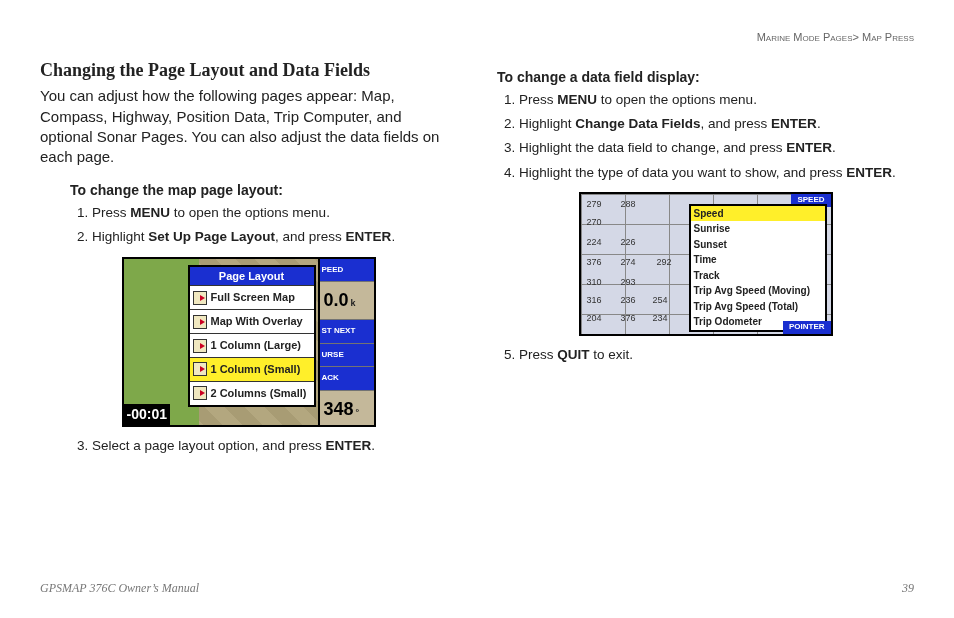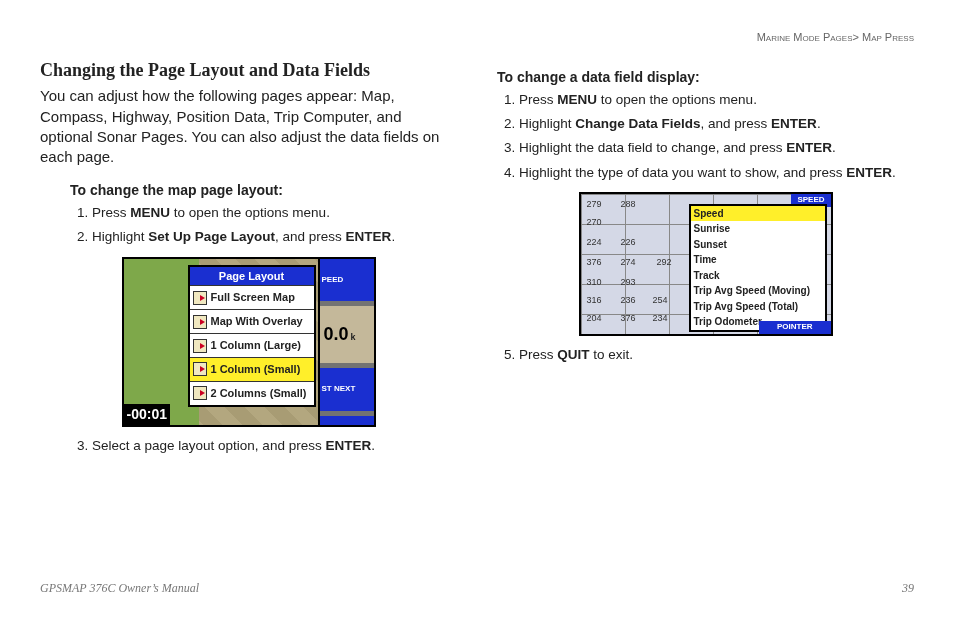--- a/index.html
+++ b/index.html
@@ -96,21 +96,21 @@
   .lcd1 .mi .ico{
     width:12px;height:12px;background:#f0e8c0;border:1px solid #333;
     position:relative;flex-shrink:0;
   }
   .lcd1 .mi .ico::before{content:"";position:absolute;right:1px;top:3px;width:0;height:0;border-left:5px solid #c02;border-top:3px solid transparent;border-bottom:3px solid transparent;}
   .lcd1 .right{
     position:absolute; right:0; top:0; width:54px; bottom:0;
     border-left:2px solid #000; font-size:9px; font-weight:bold;
     background:#c4b89a;
   }
-  .lcd1 .right .cell{border-bottom:5px solid #737373;padding:16px 2px;}
+  .lcd1 .right .cell{border-bottom:1px solid #737373;padding:6px 2px;}
   .lcd1 .right .hdr{background:#1a2fd0;color:#fff;font-size:8px;}
   .lcd1 .right .big{font-size:18px;color:#000;padding:2px;}
   .lcd1 .bottom{position:absolute;left:0;bottom:0;font-size:14px;font-weight:bold;background:#000;color:#fff;padding:1px 3px;}
 
   
   .lcd2{
     width:250px;height:140px;border:2px solid #000;
     background:#cfd3e0;position:relative;overflow:hidden;
   }
   .lcd2 .grid{
@@ -122,21 +122,21 @@
     background-color:#d4d8e6;
   }
   .lcd2 .num{position:absolute;font-size:9px;color:#333;}
   .lcd2 .menu2{
     position:absolute;right:4px;top:10px;width:134px;
     border:2px solid #000;background:#fff;font-size:10px;font-weight:bold;
   }
   .lcd2 .menu2 div{padding:1px 3px;}
   .lcd2 .menu2 .sel{background:#ffef2a;}
   .lcd2 .corner{position:absolute;top:0;right:0;background:#1a2fd0;color:#fff;font-size:8px;font-weight:bold;padding:1px 6px;}
-  .lcd2 .ptr{position:absolute;bottom:0;right:0;background:#1a2fd0;color:#fff;font-size:8px;font-weight:bold;padding:1px 18px;}
+  .lcd2 .ptr{position:absolute;bottom:0;right:0;background:#1a2fd0;color:#fff;font-size:8px;font-weight:bold;padding:1px 6px;}
 
   .footer{
     position:absolute;left:40px;right:40px;bottom:22px;
     display:flex;justify-content:space-between;
     font-family:"Times New Roman",Times,serif;
     font-style:italic;color:#777;font-size:12px;
   }
 </style>
 </head>
 <body>

